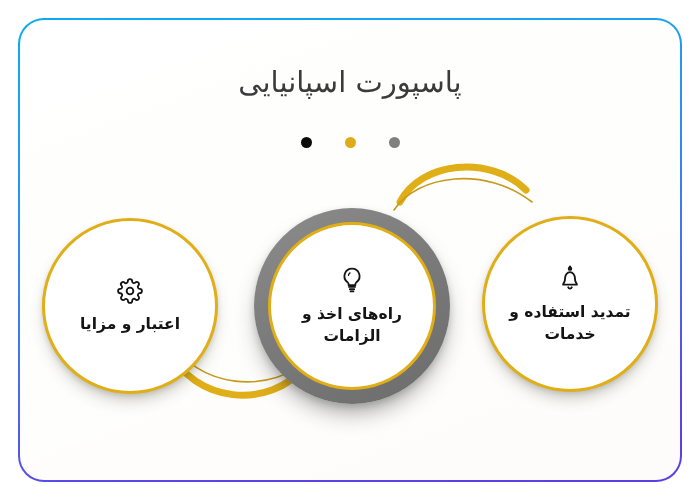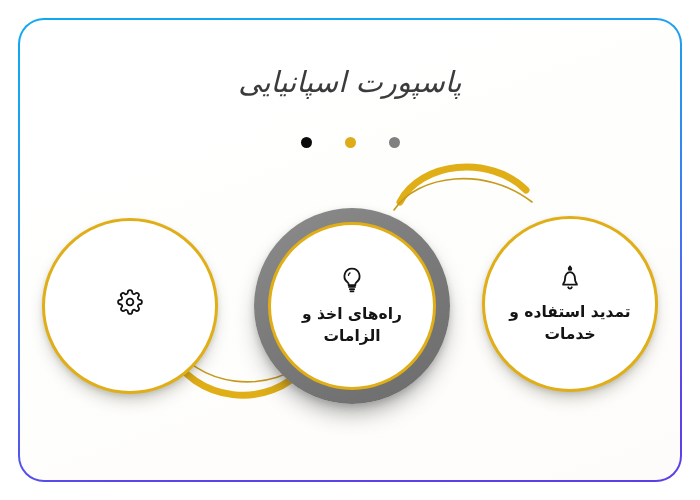--- a/index.html
+++ b/index.html
@@ -48,21 +48,20 @@
     top: 44px;
     left: 0;
     right: 0;
     text-align: center;
     font-size: 29px;
     line-height: 1.25;
     font-weight: 300;
     color: #3b3b3b;
     letter-spacing: 0px;
     direction: rtl;
-    font-style: italic;
   }
 
   
   #dot-row {
     position: absolute;
     top: 117px;
     left: 0;
     right: 0;
     display: flex;
     flex-direction: row;
@@ -184,20 +183,21 @@
 
     <div id="node-stage">
 
       <div class="node node-side" style="left: 22px; top: 198px; border-color: rgb(224, 174, 23);">
         <span class="node-icon">
           <svg width="26" height="26" viewBox="0 0 24 24" fill="none" stroke="#141414" stroke-width="1.7" stroke-linecap="round" stroke-linejoin="round">
             <circle cx="12" cy="12" r="3.1"></circle>
             <path d="M19.4 15a1.65 1.65 0 0 0 .33 1.82l.06.06a2 2 0 1 1-2.83 2.83l-.06-.06a1.65 1.65 0 0 0-1.82-.33 1.65 1.65 0 0 0-1 1.51V21a2 2 0 1 1-4 0v-.09A1.65 1.65 0 0 0 9 19.4a1.65 1.65 0 0 0-1.82.33l-.06.06a2 2 0 1 1-2.83-2.83l.06-.06a1.65 1.65 0 0 0 .33-1.82 1.65 1.65 0 0 0-1.51-1H3a2 2 0 1 1 0-4h.09A1.65 1.65 0 0 0 4.6 9a1.65 1.65 0 0 0-.33-1.82l-.06-.06a2 2 0 1 1 2.83-2.83l.06.06A1.65 1.65 0 0 0 9 4.6a1.65 1.65 0 0 0 1-1.51V3a2 2 0 1 1 4 0v.09a1.65 1.65 0 0 0 1 1.51 1.65 1.65 0 0 0 1.82-.33l.06-.06a2 2 0 1 1 2.83 2.83l-.06.06A1.65 1.65 0 0 0 19.4 9V9a1.65 1.65 0 0 0 1.51 1H21a2 2 0 1 1 0 4h-.09a1.65 1.65 0 0 0-1.51 1z"></path>
           </svg>
         </span>
+        <div class="node-label" style="color: rgb(20, 20, 20);">اعتبار و مزایا</div>
       </div>
 
       <div id="node-center-wrap" style="left:234px; top:188px;">
         <div id="node-center" class="node" style="border-color: rgb(224, 174, 23);">
           <span class="node-icon">
             <svg width="26" height="28" viewBox="0 0 24 26" fill="none" stroke="#141414" stroke-width="1.7" stroke-linecap="round" stroke-linejoin="round">
               <path d="M12 2.4a7 7 0 0 0-4.2 12.6c.7.6 1.1 1.4 1.1 2.2v.6h6.2v-.6c0-.8.4-1.6 1.1-2.2A7 7 0 0 0 12 2.4z"></path>
               <path d="M9.2 19.4h5.6"></path>
               <path d="M10 21.6h4"></path>
               <path d="M10.7 23.6h2.6"></path>

